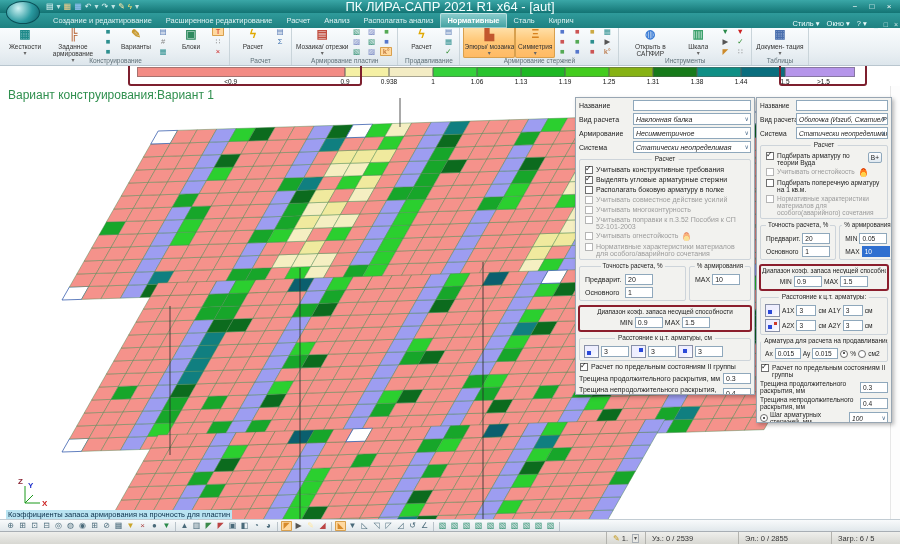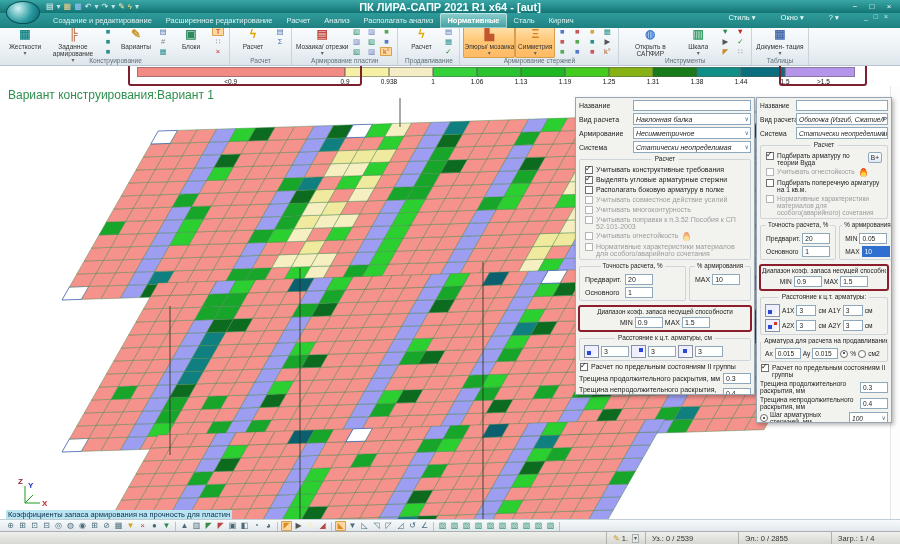--- a/index.html
+++ b/index.html
@@ -6,32 +6,32 @@
   body{width:900px;height:544px;position:relative;overflow:hidden;background:#fff;
        font-family:"Liberation Sans",sans-serif;-webkit-font-smoothing:antialiased}
   
   .titlebar{position:absolute;left:0;top:0;right:0;height:13px;
             background:linear-gradient(#3aa7a7,#137474);display:flex;align-items:center;z-index:40}
   .appbtn{position:absolute;left:6px;top:1px;width:32px;height:21px;border-radius:50%;
           background:radial-gradient(circle at 35% 30%,#cff3f4,#2a9aa0 55%,#0d5d66);
           border:1px solid #0a4f57;z-index:50}
   .qat{display:flex;gap:3px;margin-left:46px;align-items:center}
   .qat span{font-size:8px;line-height:10px;color:#f2ffff}
-  .title{position:absolute;left:200px;right:200px;text-align:center;font-size:11px;font-weight:bold;color:#f4ffff;
+  .title{position:absolute;left:200px;right:200px;text-align:center;font-size:13px;font-weight:normal;color:#f4ffff;
          white-space:nowrap;overflow:hidden}
   .winctl{margin-left:auto;display:flex;gap:1px;padding-right:3px}
   .winctl span{width:16px;height:10px;font-size:8px;line-height:10px;text-align:center;color:#fff;border-radius:2px}
   
   .menurow{position:absolute;left:0;top:13px;right:0;height:15px;
            background:linear-gradient(#2f9b9b,#1f8181);display:flex;align-items:stretch;z-index:39}
   .tabs{display:flex;margin-left:46px}
   .tab{padding:0 7px;display:flex;align-items:center;font-size:7.5px;color:#dff2f2;white-space:nowrap}
   .tab.active{background:linear-gradient(#8fd0d0,#3f9f9f);color:#fff;font-weight:bold;
               border-radius:2px 2px 0 0;box-shadow:inset 0 0 0 1px rgba(255,255,255,.45)}
-  .menuright{margin-left:auto;display:flex;align-items:flex-start;gap:25px;padding-right:10px;font-size:7.5px;color:#eafbfb}
+  .menuright{margin-left:auto;display:flex;align-items:flex-end;gap:7px;padding-right:0;font-size:7.5px;color:#eafbfb}
   .menuright .mr{display:flex;align-items:center;gap:2px}
   .menuright .docctl{font-size:7px;color:#d2eaea;letter-spacing:2px}
   
   .ribbon{position:absolute;left:0;top:24px;right:0;height:40px;
           background:linear-gradient(#fcfeff,#e9eff3 70%,#dde6ec);
           border-bottom:1px solid #b9c6cf;display:flex;align-items:stretch;padding:1px 0 0 2px;z-index:38}
   .rgroup{position:relative;display:flex;align-items:flex-start;padding:1px 3px 10px 3px;border-right:1px solid #c9d4da}
   .rcap{position:absolute;bottom:0;left:0;right:0;text-align:center;font-size:6.5px;color:#5f7078;
         line-height:9px;white-space:nowrap;overflow:hidden}
   .bigbtn{min-width:38px;max-width:54px;display:flex;flex-direction:column;align-items:center;
@@ -1994,14 +1994,14 @@
 
 <div class="statusbar">
   <div class="spacer"></div>
   <div class="scell">
     <span class="pen">✎</span>
     <span>1.</span>
       <span class="dd">▾</span>
   </div>
   <div class="scell" style="min-width:80px">Уз.: 0 / 2539</div>
   <div class="scell" style="min-width:80px">Эл.: 0 / 2855</div>
-  <div class="scell" style="min-width:56px">Загр.: 1 / 4</div>
+  <div class="scell" style="min-width:56px">Загр.: 6 / 5</div>
 </div>
 
 </body></html>

